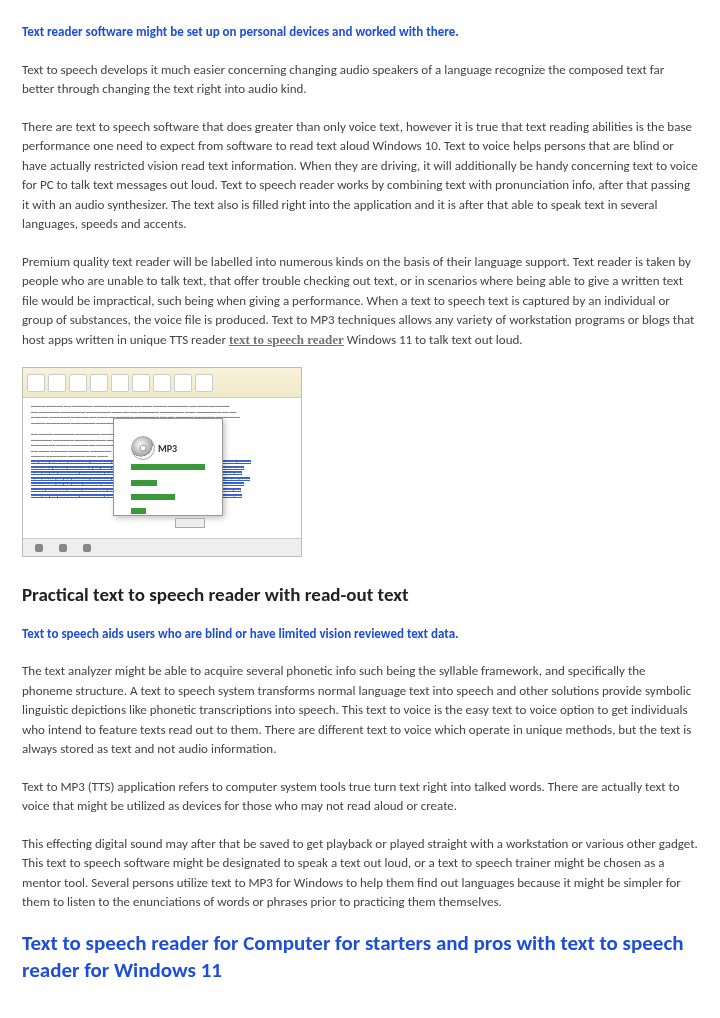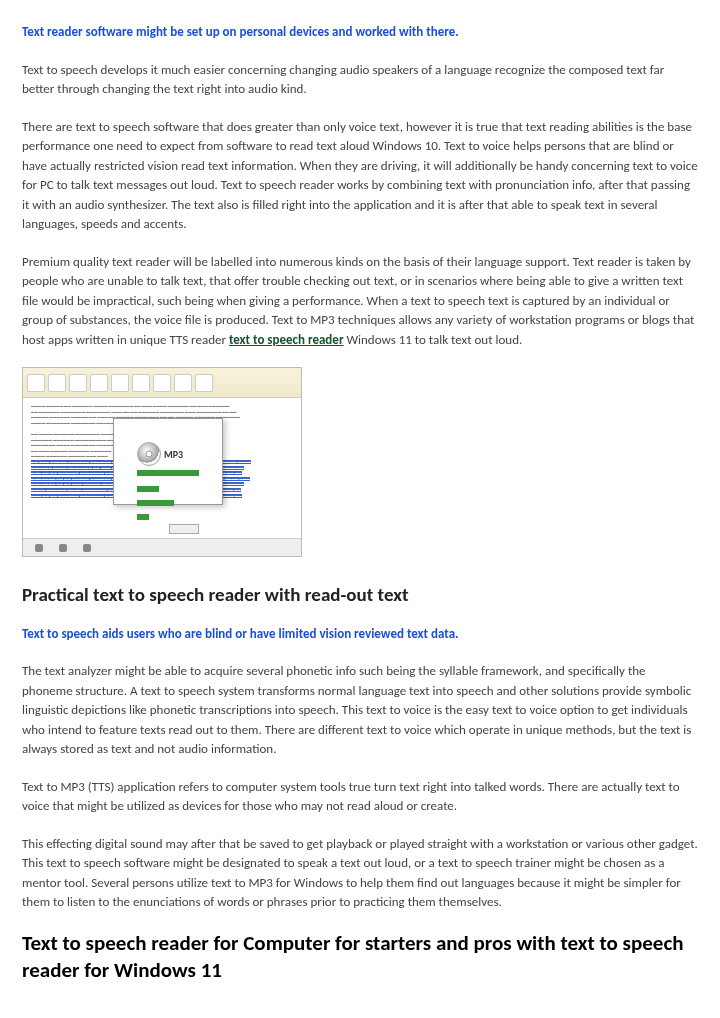--- a/index.html
+++ b/index.html
@@ -15,23 +15,24 @@
     .bold-intro {
       font-weight: bold;
       color: #1d4ed8;
       margin-bottom: 18px;
     }
     p.para {
       color: #444;
       margin-bottom: 18px;
     }
     a.link {
-      color: #14532d;
+      color: #737373;
       text-decoration: underline;
       font-weight: bold;
+      font-family: Liberation Serif, serif;
     }
     .screenshot-wrap {
       width: 280px;
       height: 190px;
       border: 1px solid #bbb;
       background: #f8f8f8;
       margin-bottom: 24px;
       position: relative;
       overflow: hidden;
     }
@@ -66,25 +67,25 @@
     .text-lines .sel {
       background: #3a5fcd;
       color: #fff;
       display: inline;
     }
     .mp3-dialog {
       position: absolute;
       top: 20px;
       left: 90px;
       width: 110px;
-      height: 87px;
+      height: 98px;
       background: #fff;
       border: 1px solid #999;
       box-shadow: 2px 2px 6px rgba(0,0,0,0.25);
-      padding: 23px;
+      padding: 17px;
       text-align: center;
     }
     .mp3-header {
       display: flex;
       align-items: center;
       gap: 3px;
       margin-bottom: 4px;
     }
     .cd-icon {
       width: 24px; height: 24px;
@@ -140,21 +141,21 @@
     }
     h2.section {
       font-size: 19px;
       font-weight: bold;
       color: #222;
       margin-bottom: 14px;
     }
     h1.big {
       font-size: 21px;
       font-weight: bold;
-      color: #000000;
+      color: #1d4ed8;
       line-height: 1.3;
       margin-top: 6px;
     }
   </style>
 </head>
 <body>
 
 <p class="bold-intro">Text reader software might be set up on personal devices and worked with there.</p>
 
 <p class="para">Text to speech develops it much easier concerning changing audio speakers of a language recognize the composed text far better through changing the text right into audio kind.</p>

